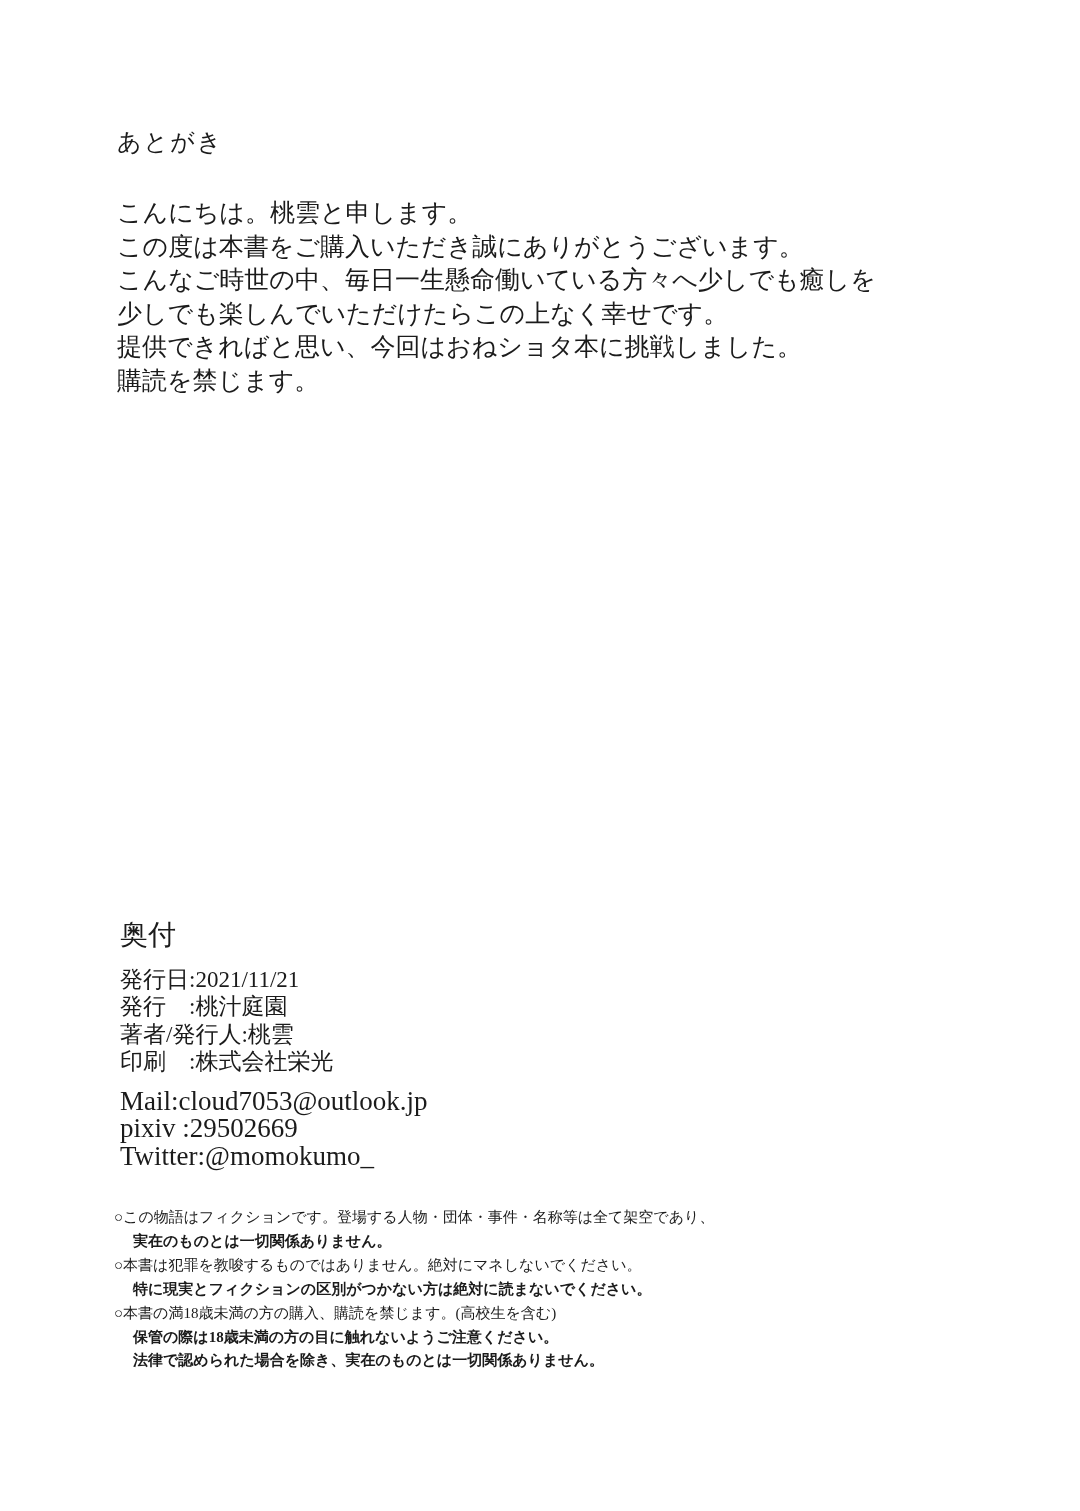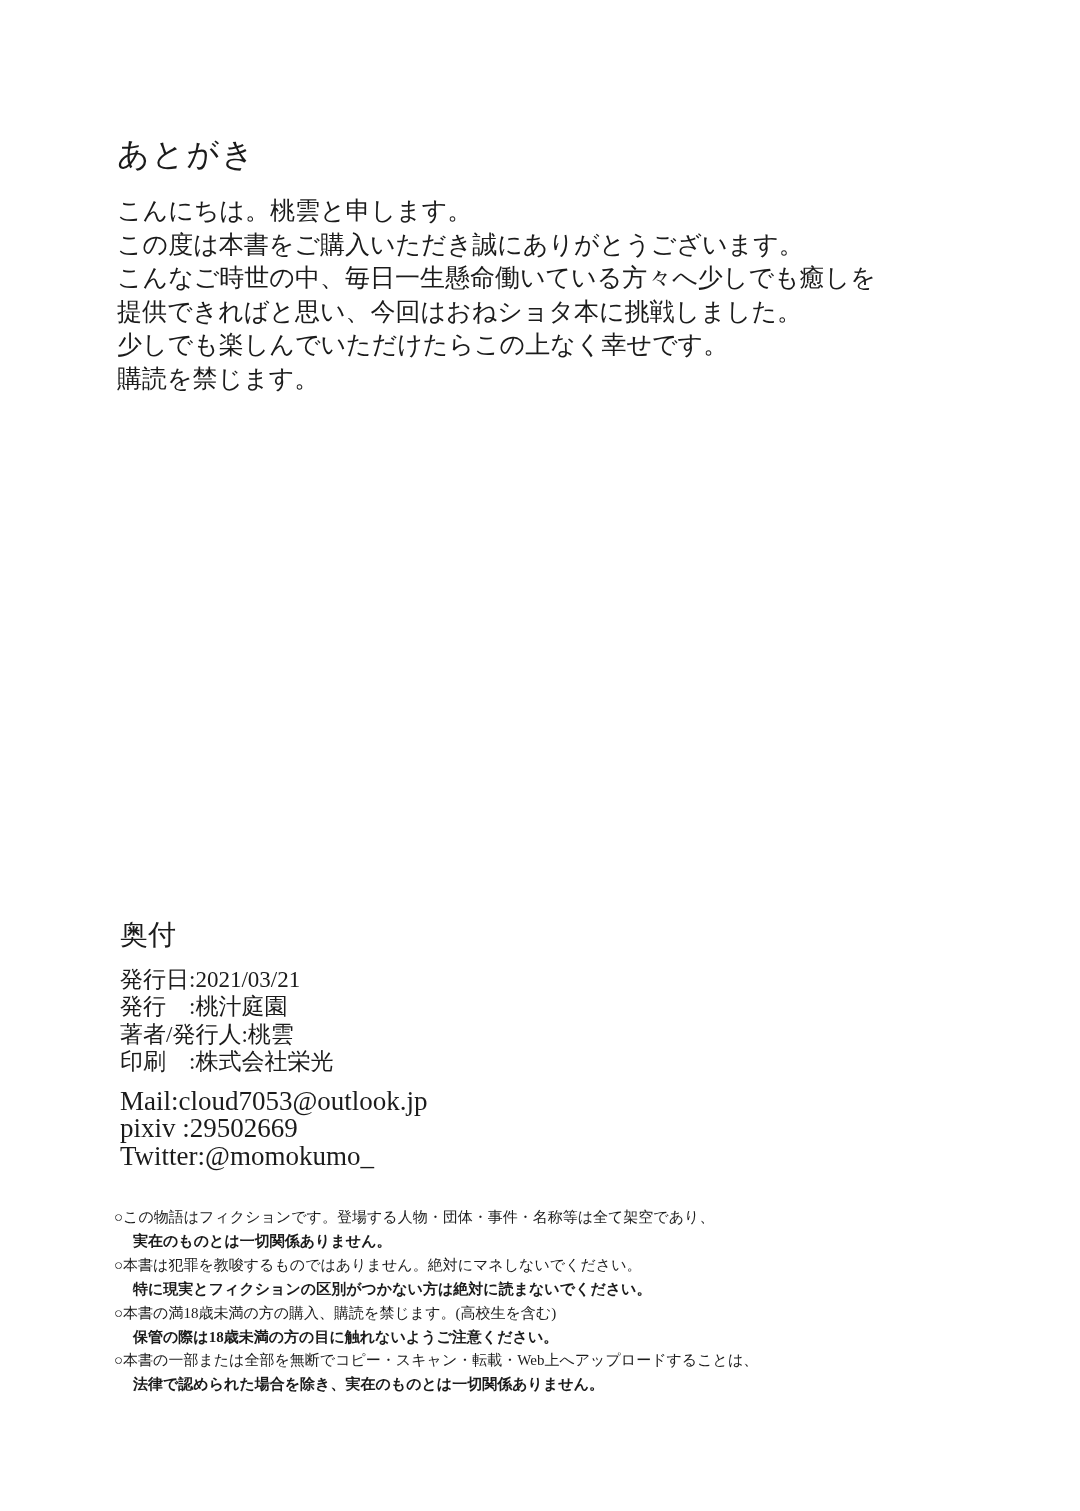--- a/index.html
+++ b/index.html
@@ -20,32 +20,31 @@
     margin: 0;
     padding: 0;
     font-weight: normal;
     white-space: pre;
   }
 
   
   .afterword-heading {
     position: absolute;
     left: 117px;
-    top: 138px;
-    font-size: 32px;
+    top: 126px;
+    font-size: 24px;
     line-height: 32px;
     letter-spacing: 2px;
   }
   .afterword-body {
     position: absolute;
     left: 117px;
     top: 196px;
     font-size: 25px;
     line-height: 33.5px;
-    font-family: Liberation Mono, monospace;
   }
 
   
   .colophon-heading {
     position: absolute;
     left: 120px;
     top: 921px;
     font-size: 28px;
     line-height: 28px;
   }
@@ -81,29 +80,29 @@
 <body>
 
 <div class="page">
 
   <h1 class="afterword-heading">あとがき</h1>
 
   <div class="afterword-body">
     <p>こんにちは。桃雲と申します。</p>
     <p>この度は本書をご購入いただき誠にありがとうございます。</p>
     <p>こんなご時世の中、毎日一生懸命働いている方々へ少しでも癒しを</p>
+    <p>少しでも楽しんでいただけたらこの上なく幸せです。</p>
     <p>提供できればと思い、今回はおねショタ本に挑戦しました。</p>
-    <p>少しでも楽しんでいただけたらこの上なく幸せです。</p>
     <p>購読を禁じます。</p>
   </div>
 
   <h2 class="colophon-heading">奥付</h2>
 
   <div class="colophon-publication">
-    <p>発行日:2021/03/21</p>
+    <p>発行日:2021/11/21</p>
     <p>発行　:桃汁庭園</p>
     <p>著者/発行人:桃雲</p>
     <p>印刷　:株式会社栄光</p>
   </div>
 
   <div class="colophon-contact">
     <p>Mail:cloud7053@outlook.jp</p>
     <p>pixiv :29502669</p>
     <p>Twitter:@momokumo_</p>
   </div>
@@ -115,18 +114,17 @@
     </div>
     <div class="disclaimer-item">
       <p class="main">○本書は犯罪を教唆するものではありません。絶対にマネしないでください。</p>
       <p class="cont">特に現実とフィクションの区別がつかない方は絶対に読まないでください。</p>
     </div>
     <div class="disclaimer-item">
       <p class="main">○本書の満18歳未満の方の購入、購読を禁じます。(高校生を含む)</p>
       <p class="cont">保管の際は18歳未満の方の目に触れないようご注意ください。</p>
     </div>
     <div class="disclaimer-item">
-      <p class="main">○本書の一部または全部を無断でコピー・スキャン・転載・Web上へアップロードすることは、</p>
       <p class="cont">法律で認められた場合を除き、実在のものとは一切関係ありません。</p>
     </div>
   </div>
 
 </div>
 
 </body></html>

